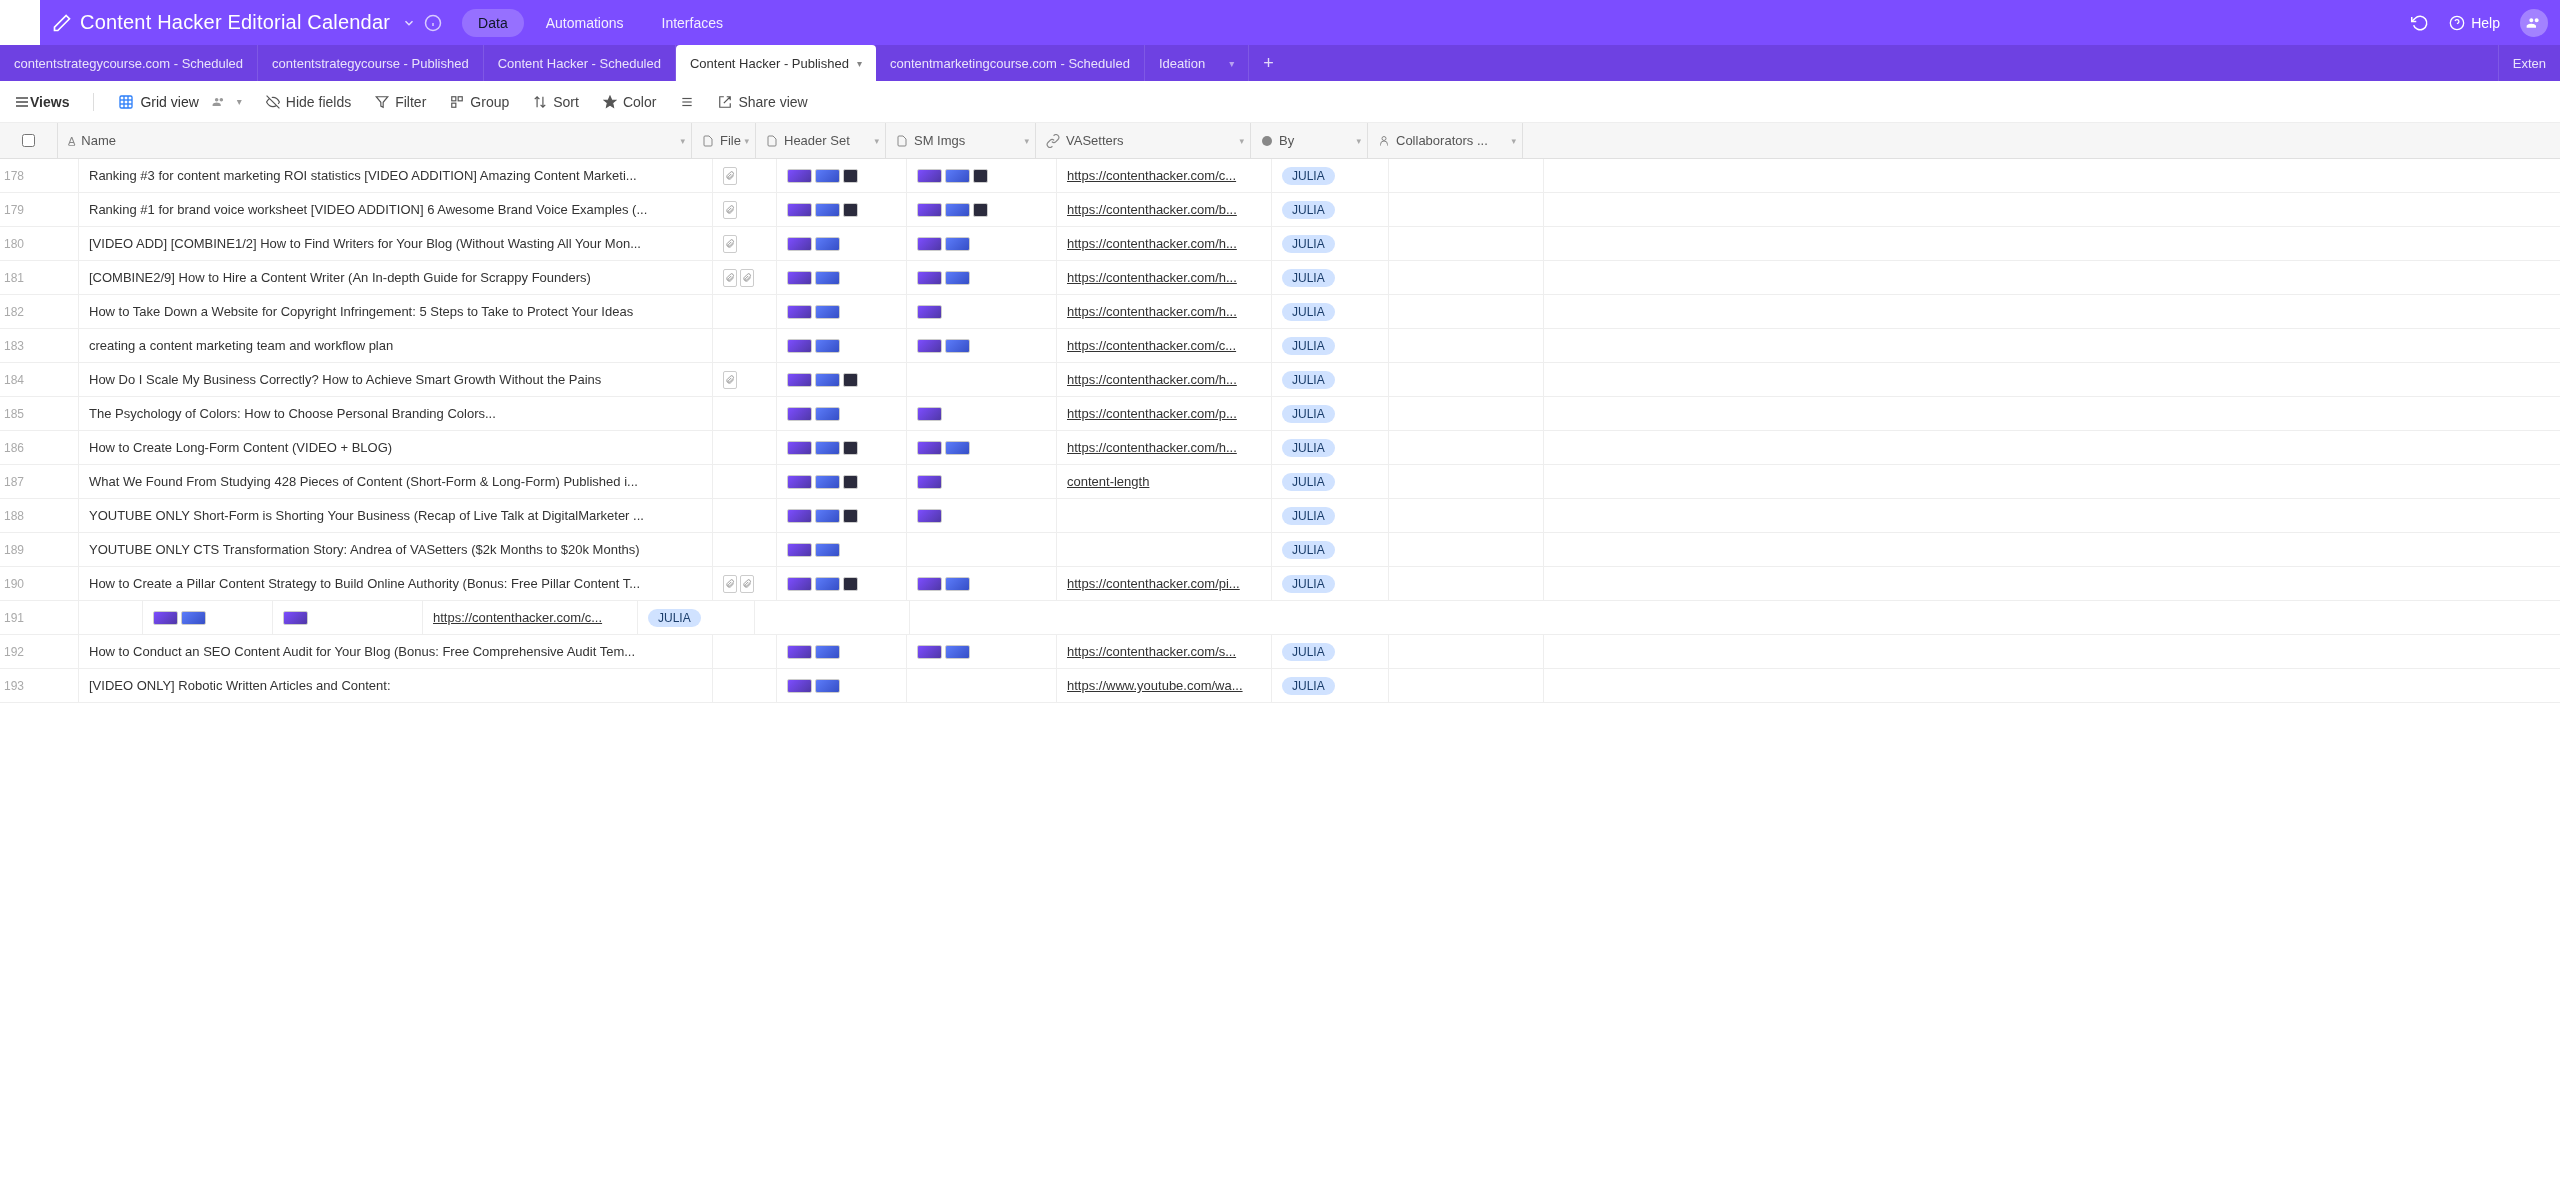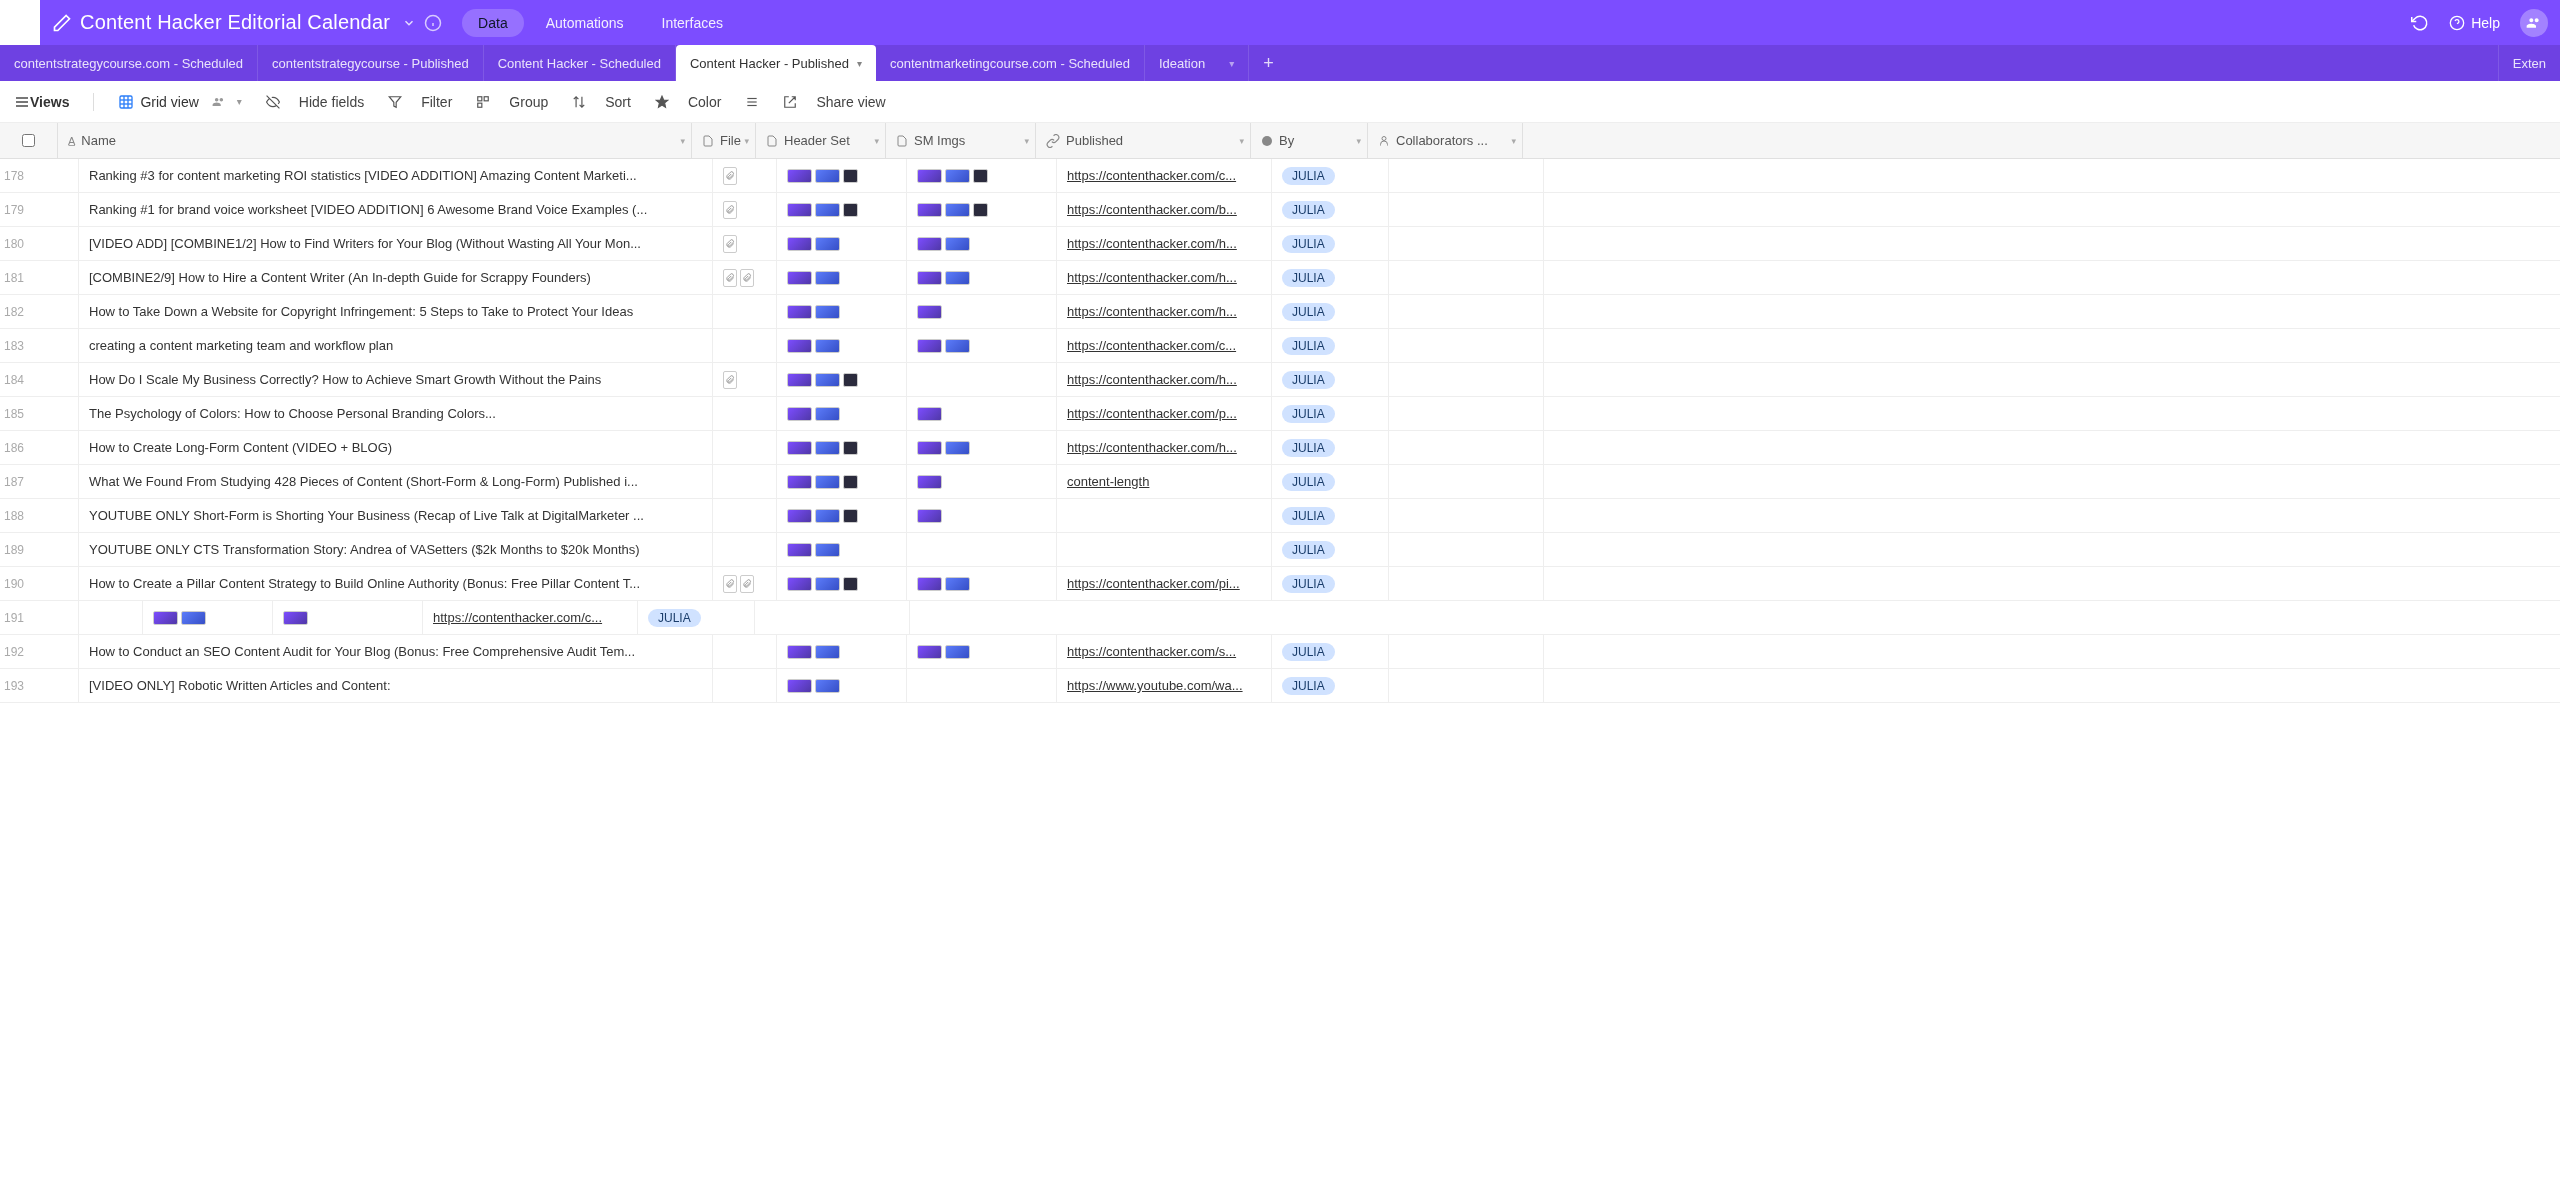--- a/index.html
+++ b/index.html
@@ -23,21 +23,21 @@
 .tab.active { background: white; color: #333; border-radius: 4px 4px 0 0; border-right:none; position:relative; }
 .tab .tab-chev { margin-left:8px; opacity:0.6; font-size:10px;}
 .tab-add { color: rgba(255,255,255,0.8); padding:0 14px; font-size:18px; cursor:pointer; }
 .tab-ext { color: rgba(255,255,255,0.85); padding:0 14px; margin-left:auto; border-left:1px solid rgba(255,255,255,0.12); height:36px; display:flex; align-items:center;}
 
 .toolbar { background: white; height: 42px; display: flex; align-items: center; padding: 0 14px; gap: 24px; border-bottom: 1px solid #eee; }
 .toolbar .views { display:flex; align-items:center; font-weight:600; font-size:14px;}
 .toolbar .sep { width:1px; height:18px; background:#ddd; }
 .toolbar .gridview { display:flex; align-items:center; gap:6px; font-size:14px;}
 .toolbar .gridview .grid-ic { color:#2D7FF9;}
-.toolbar .tool { display:flex; align-items:center; gap:19px; font-size:14px; color:#444; cursor:pointer;}
+.toolbar .tool { display:flex; align-items:center; gap:6px; font-size:14px; color:#444; cursor:pointer;}
 .toolbar .tool svg { width:14px; height:14px;}
 
 .grid { display:flex; flex-direction:column; height: calc(100vh - 123px); overflow:auto;}
 .header-row { display:flex; background:#f6f6f6; border-bottom:1px solid #e0e0e0; height:36px; position:sticky; top:0;}
 .col { display:flex; align-items:center; padding:0 10px; border-right:1px solid #e0e0e0; font-size:13px; color:#555; position:relative;}
 .col .col-label { display:flex; align-items:center; gap:6px;}
 .col .dd { position:absolute; right:6px; color:#aaa; font-size:9px;}
 .col-chk { width:58px; justify-content:center;}
 .col-chk input {width:13px; height:13px;}
 .col-name { width:634px; }
@@ -260,21 +260,21 @@
           <span>SM Imgs</span>
         </span>
       <span class="dd">▾</span>
     </div>
     <div class="col col-pub">
       <span class="col-label">
           <svg width="14" height="14" viewBox="0 0 24 24" fill="none" stroke="#888" stroke-width="2">
             <path d="M10 13a5 5 0 0 0 7 0l4-4a5 5 0 0 0-7-7l-1 1"></path>
             <path d="M14 11a5 5 0 0 0-7 0l-4 4a5 5 0 0 0 7 7l1-1"></path>
           </svg>
-          <span>Published</span>
+          <span>VASetters</span>
         </span>
       <span class="dd">▾</span>
     </div>
     <div class="col col-by">
       <span class="col-label">
           <svg width="12" height="12" viewBox="0 0 24 24" fill="#888">
             <circle cx="12" cy="12" r="10"></circle>
           </svg>
           <span>By</span>
         </span>

